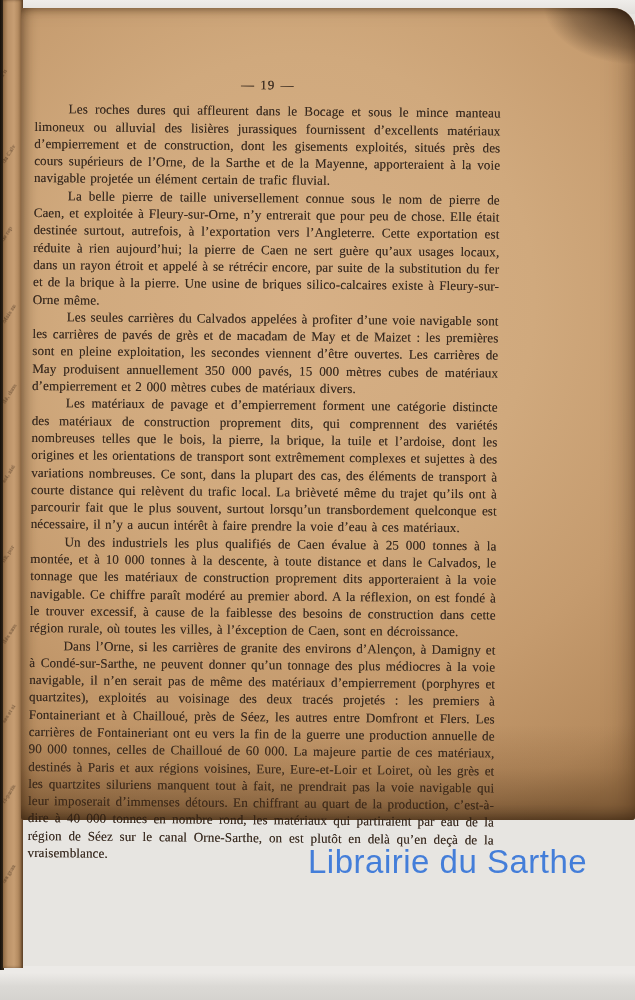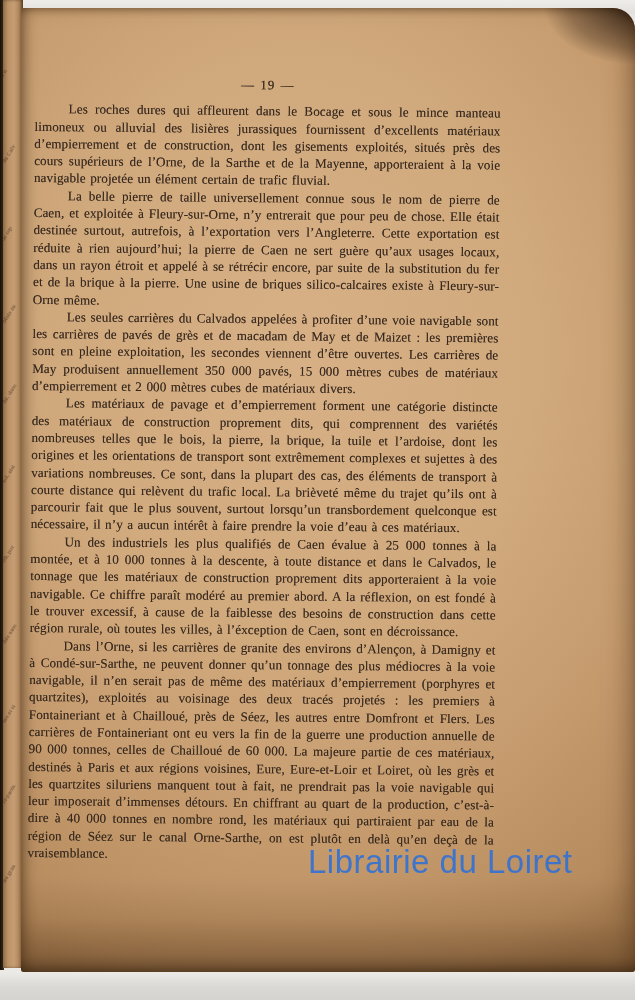--- a/index.html
+++ b/index.html
@@ -23,21 +23,21 @@
   
   .facing-strip{position:absolute;left:3px;top:0;width:20px;height:968px;
     overflow:hidden;
     background:linear-gradient(90deg,#8f6a44 0,#bb9268 25%,#c79e73 55%,#a77e54 90%,#8a6440 100%);
     box-shadow:inset -2px 0 3px rgba(40,22,8,.5);}
   .frag{position:absolute;left:-5px;
     font:6.5px "Liberation Serif",serif;color:rgba(50,32,18,.65);
     transform:rotate(-58deg);filter:blur(.6px);white-space:nowrap;}
 
   
-  .page{position:absolute;left:21px;top:8px;width:614px;height:964px;
+  .page{position:absolute;left:21px;top:8px;width:614px;height:812px;
     border-radius:3px 22px 3px 3px;
     background:
       radial-gradient(92% 72% at 45% 36%, #d7b086 0%, #d0a97d 42%, #c59b6e 70%, #b68b5e 92%, #a97f53 100%);
     box-shadow:
       inset 9px 0 14px -6px rgba(55,32,12,.55),
       inset -16px 0 26px -12px rgba(70,42,18,.5),
       inset 0 7px 9px -6px rgba(60,35,15,.45),
       inset 0 -10px 14px -8px rgba(60,35,15,.35);}
   .page::before{content:"";position:absolute;top:0;right:0;width:160px;height:110px;
     border-top-right-radius:22px;
@@ -92,15 +92,15 @@
       <p class="para">Les roches dures qui affleurent dans le Bocage et sous le mince manteau limoneux ou alluvial des lisières jurassiques fournissent d’excellents matériaux d’empierrement et de construction, dont les gisements exploités, situés près des cours supérieurs de l’Orne, de la Sarthe et de la Mayenne, apporteraient à la voie navigable projetée un élément certain de trafic fluvial.</p>
       <p class="para">La belle pierre de taille universellement connue sous le nom de pierre de Caen, et exploitée à Fleury-sur-Orne, n’y entrerait que pour peu de chose. Elle était destinée surtout, autrefois, à l’exportation vers l’Angleterre. Cette exportation est réduite à rien aujourd’hui; la pierre de Caen ne sert guère qu’aux usages locaux, dans un rayon étroit et appelé à se rétrécir encore, par suite de la substitution du fer et de la brique à la pierre. Une usine de briques silico-calcaires existe à Fleury-sur-Orne même.</p>
       <p class="para">Les seules carrières du Calvados appelées à profiter d’une voie navigable sont les carrières de pavés de grès et de macadam de May et de Maizet : les premières sont en pleine exploitation, les secondes viennent d’être ouvertes. Les carrières de May produisent annuellement 350&nbsp;000 pavés, 15&nbsp;000 mètres cubes de matériaux d’empierrement et 2&nbsp;000 mètres cubes de matériaux divers.</p>
       <p class="para">Les matériaux de pavage et d’empierrement forment une catégorie distincte des matériaux de construction proprement dits, qui comprennent des variétés nombreuses telles que le bois, la pierre, la brique, la tuile et l’ardoise, dont les origines et les orientations de transport sont extrêmement complexes et sujettes à des variations nombreuses. Ce sont, dans la plupart des cas, des éléments de transport à courte distance qui relèvent du trafic local. La brièveté même du trajet qu’ils ont à parcourir fait que le plus souvent, surtout lorsqu’un transbordement quelconque est nécessaire, il n’y a aucun intérêt à faire prendre la voie d’eau à ces matériaux.</p>
       <p class="para">Un des industriels les plus qualifiés de Caen évalue à 25&nbsp;000 tonnes à la montée, et à 10&nbsp;000 tonnes à la descente, à toute distance et dans le Calvados, le tonnage que les matériaux de construction proprement dits apporteraient à la voie navigable. Ce chiffre paraît modéré au premier abord. A la réflexion, on est fondé à le trouver excessif, à cause de la faiblesse des besoins de construction dans cette région rurale, où toutes les villes, à l’éxception de Caen, sont en décroissance.</p>
       <p class="para">Dans l’Orne, si les carrières de granite des environs d’Alençon, à Damigny et à Condé-sur-Sarthe, ne peuvent donner qu’un tonnage des plus médiocres à la voie navigable, il n’en serait pas de même des matériaux d’empierrement (porphyres et quartzites), exploités au voisinage des deux tracés projetés : les premiers à Fontaineriant et à Chailloué, près de Séez, les autres entre Domfront et Flers. Les carrières de Fontaineriant ont eu vers la fin de la guerre une production annuelle de 90&nbsp;000 tonnes, celles de Chailloué de 60&nbsp;000. La majeure partie de ces matériaux, destinés à Paris et aux régions voisines, Eure, Eure-et-Loir et Loiret, où les grès et les quartzites siluriens manquent tout à fait, ne prendrait pas la voie navigable qui leur imposerait d’immenses détours. En chiffrant au quart de la production, c’est-à-dire à 40&nbsp;000 tonnes en nombre rond, les matériaux qui partiraient par eau de la région de Séez sur le canal Orne-Sarthe, on est plutôt en delà qu’en deçà de la vraisemblance.</p>
     </div>
     <div class="bottom-shade"></div>
   </div>
 
-  <div class="watermark" id="watermark" style="color: rgb(46, 112, 217);">Librairie du Loiret</div>
+  <div class="watermark" id="watermark" style="color: rgb(46, 112, 217);">Librairie du Sarthe</div>
 
 </div>
 
 </body></html>

